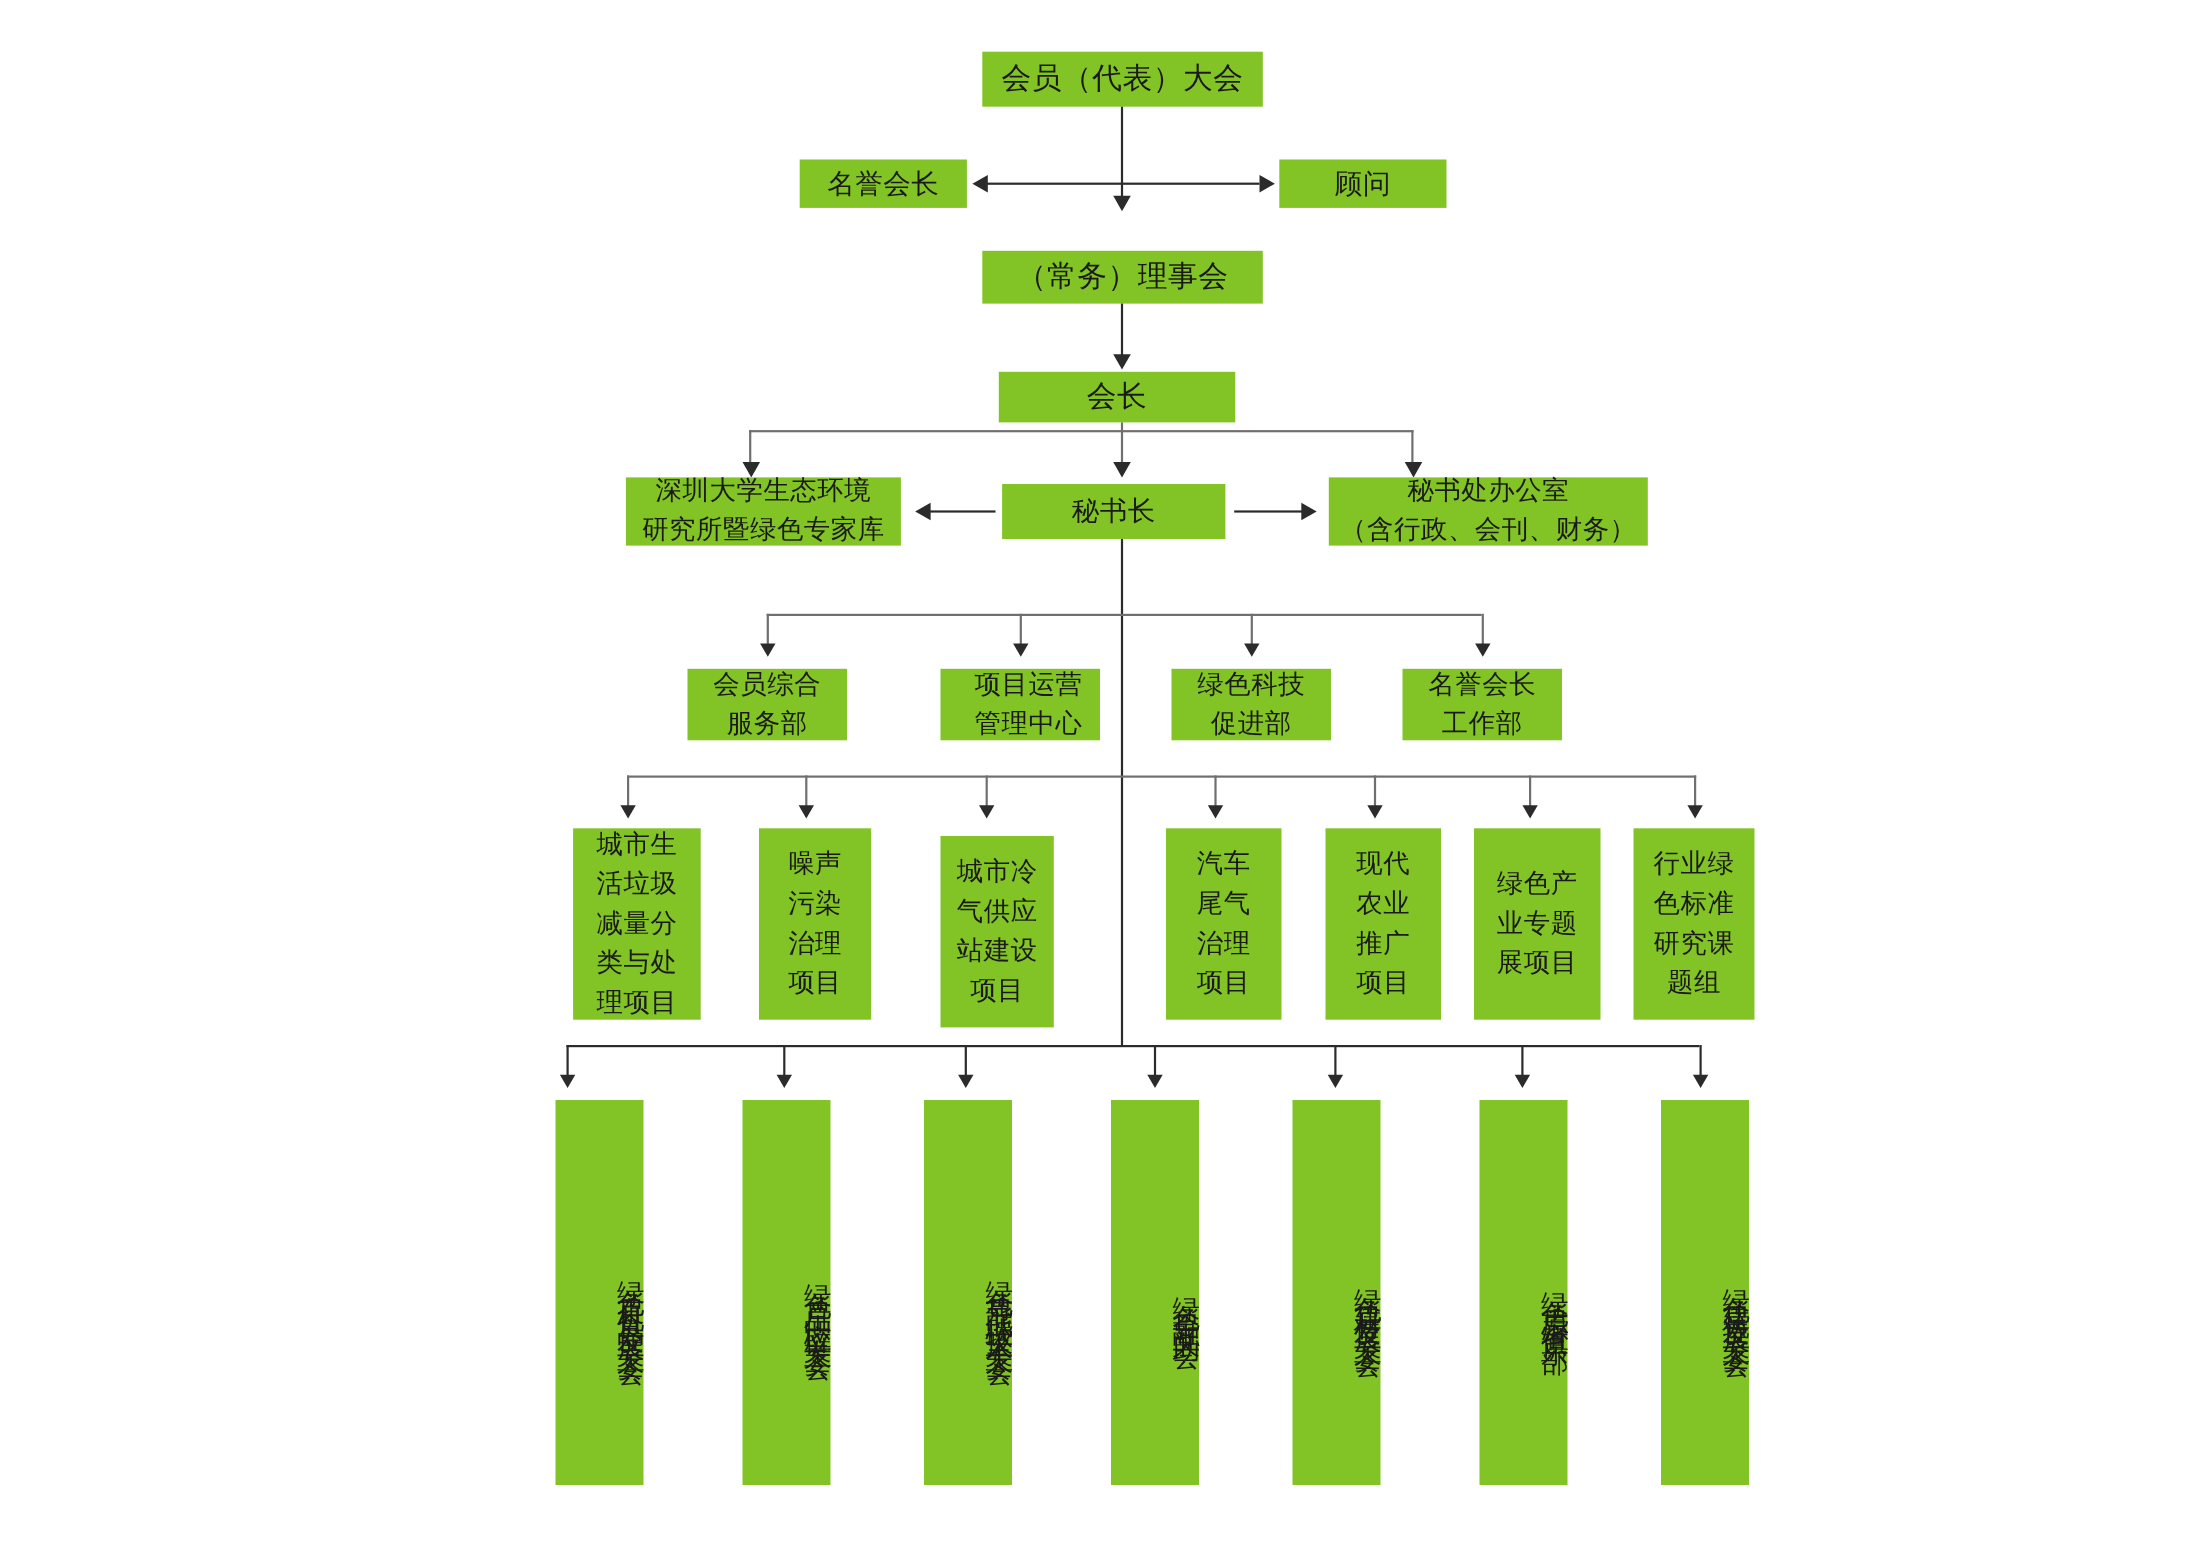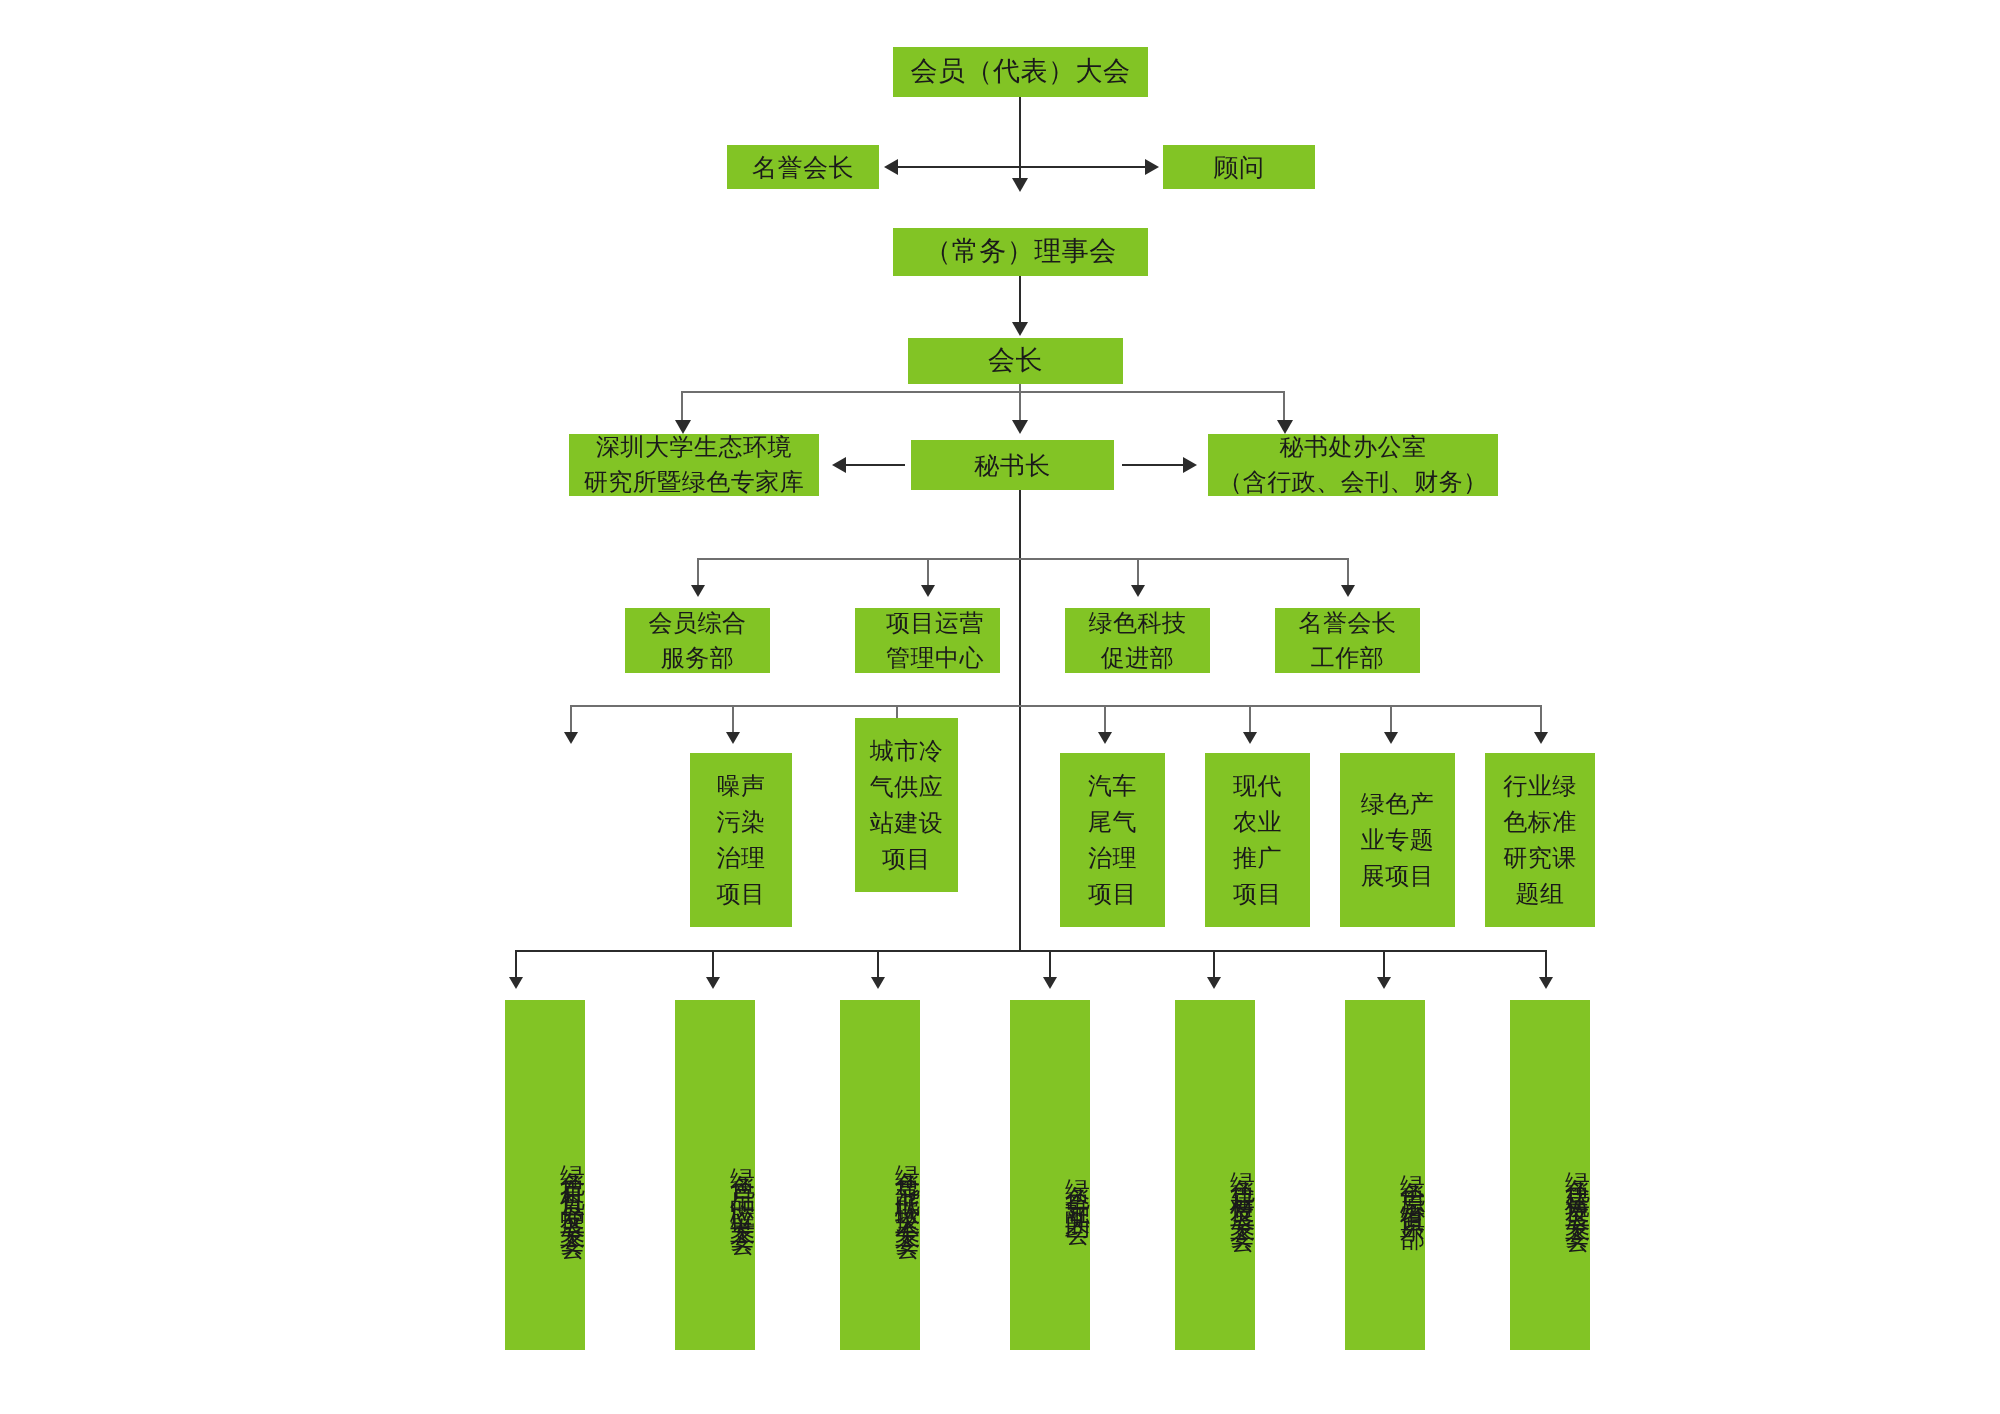--- a/index.html
+++ b/index.html
@@ -126,25 +126,30 @@
   <div class="ln v grey" style="left:1390px;top:705px;height:30px;"></div>
   <div class="ln v grey" style="left:1540px;top:705px;height:30px;"></div>
   <div class="ar down sm" style="left:564px;top:732px;"></div>
   <div class="ar down sm" style="left:726px;top:732px;"></div>
   <div class="ar down sm" style="left:890px;top:732px;"></div>
   <div class="ar down sm" style="left:1098px;top:732px;"></div>
   <div class="ar down sm" style="left:1243px;top:732px;"></div>
   <div class="ar down sm" style="left:1384px;top:732px;"></div>
   <div class="ar down sm" style="left:1534px;top:732px;"></div>
 
+  <div class="box proj" style="left:521px;top:753px;width:116px;height:174px;">城市生
+活垃圾
+减量分
+类与处
+理项目</div>
   <div class="box proj" style="left:690px;top:753px;width:102px;height:174px;">噪声
 污染
 治理
 项目</div>
-  <div class="box proj" style="left:855px;top:718px;width:103px;height:174px;">城市冷
+  <div class="box proj" style="left:855px;top:760px;width:103px;height:174px;">城市冷
 气供应
 站建设
 项目</div>
   <div class="box proj" style="left:1060px;top:753px;width:105px;height:174px;">汽车
 尾气
 治理
 项目</div>
   <div class="box proj" style="left:1205px;top:753px;width:105px;height:174px;text-align:center;">现代
 农业
 推广

